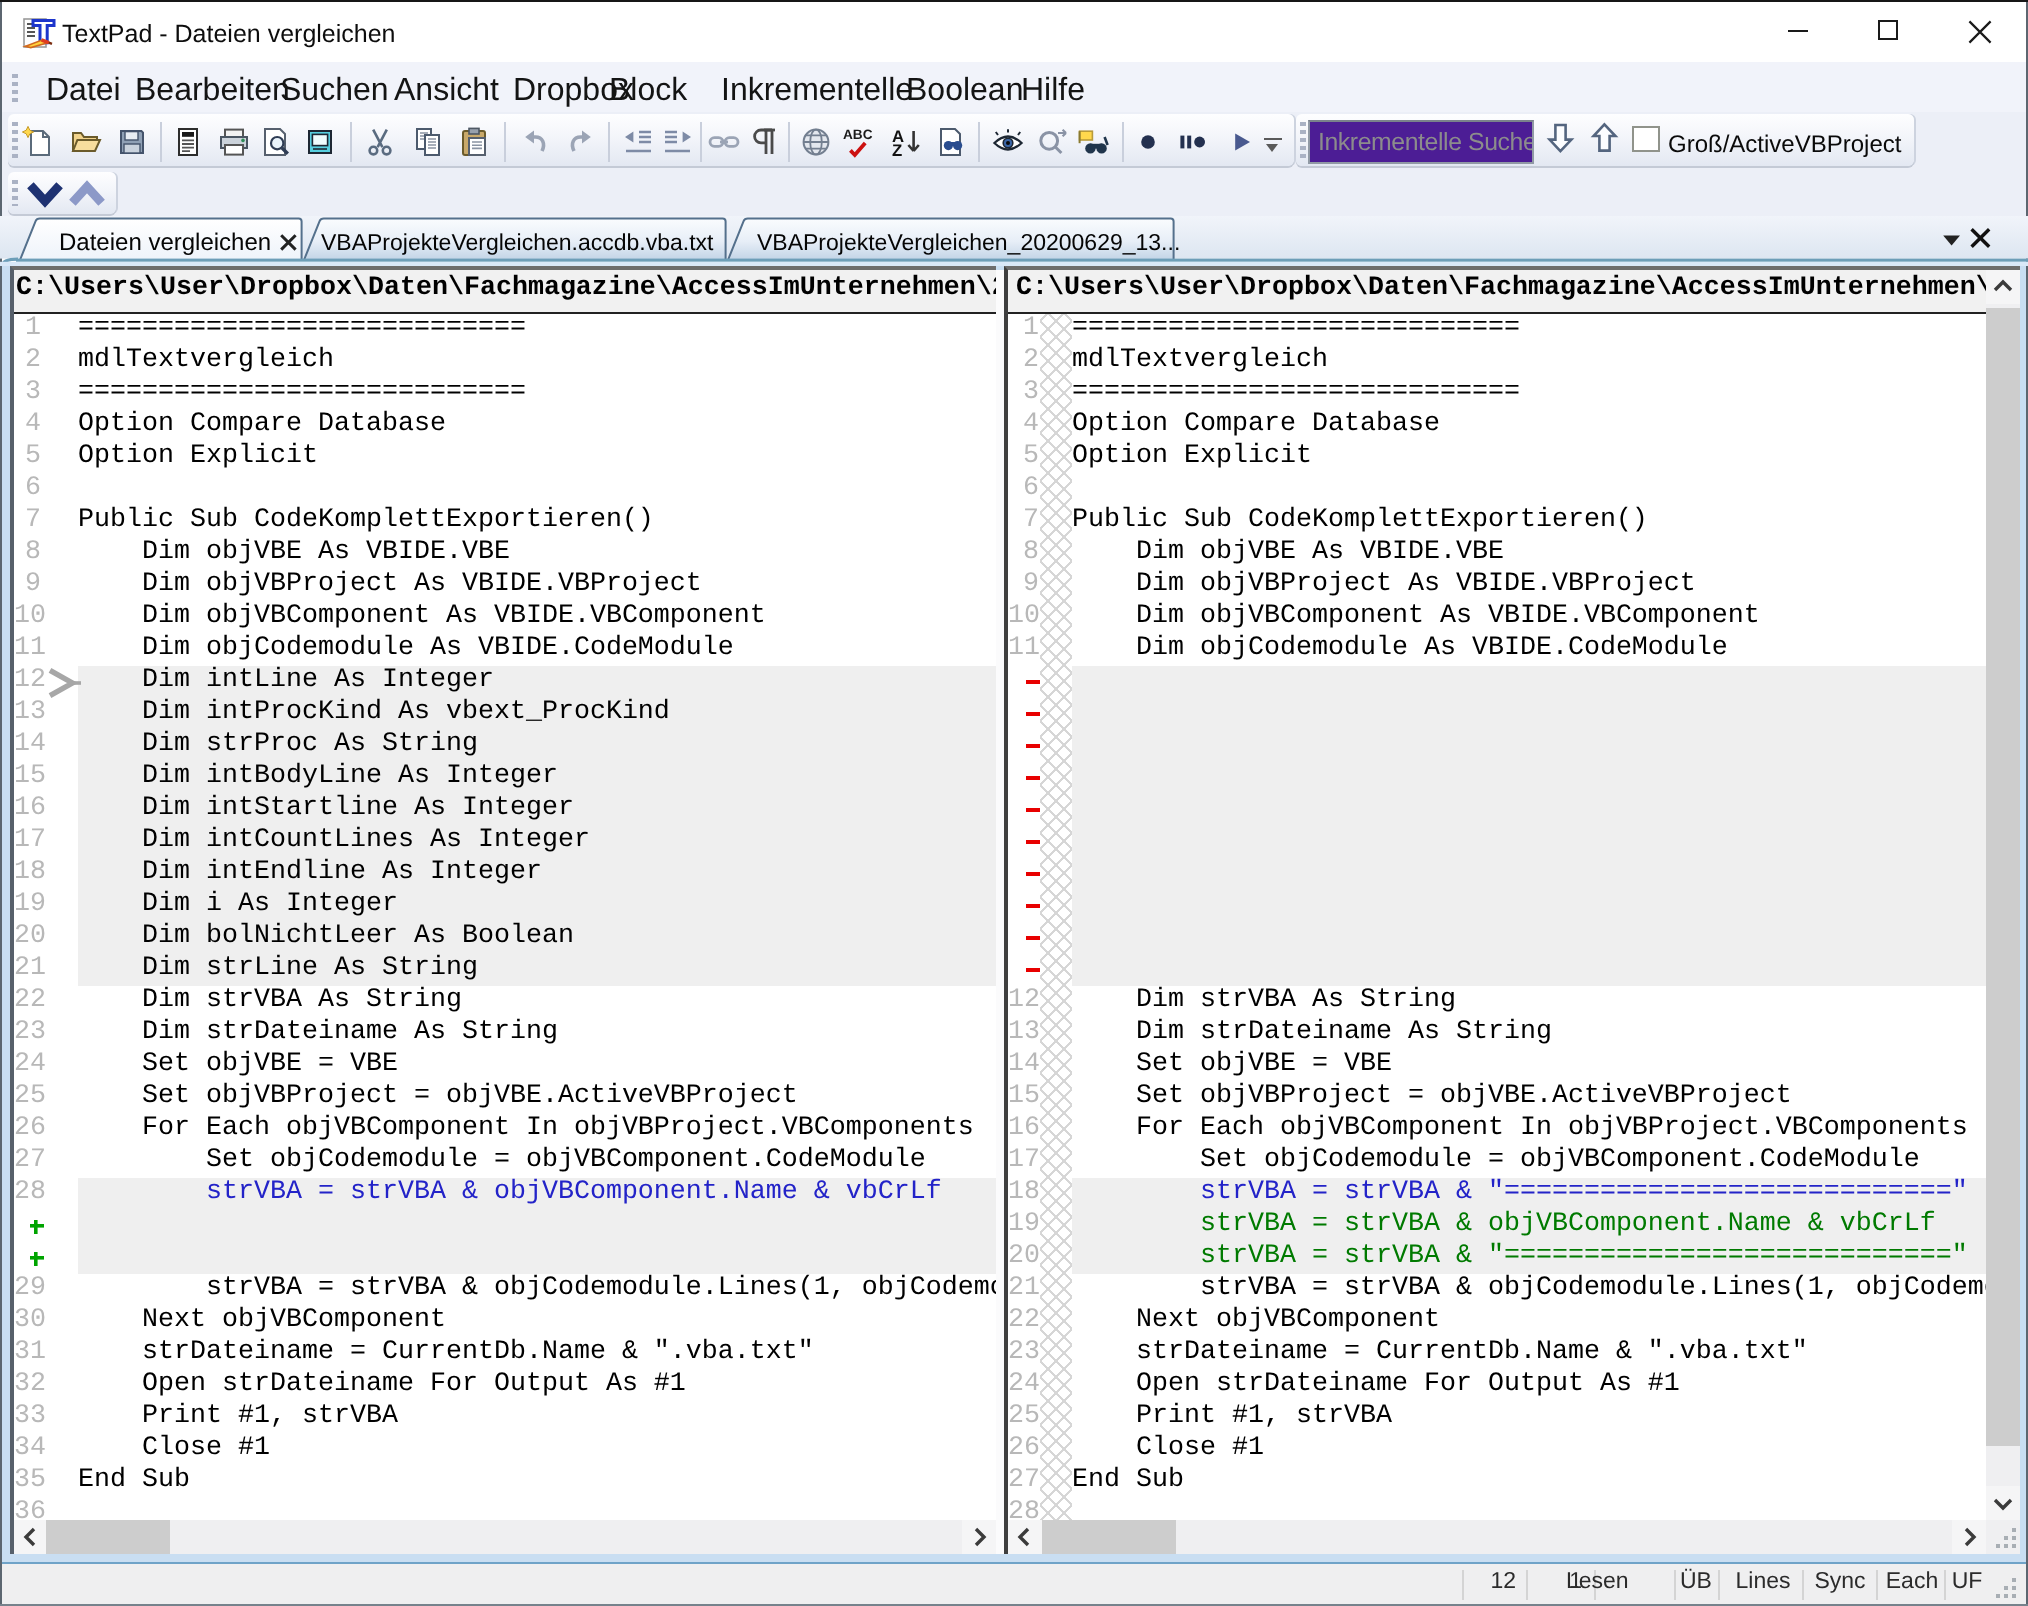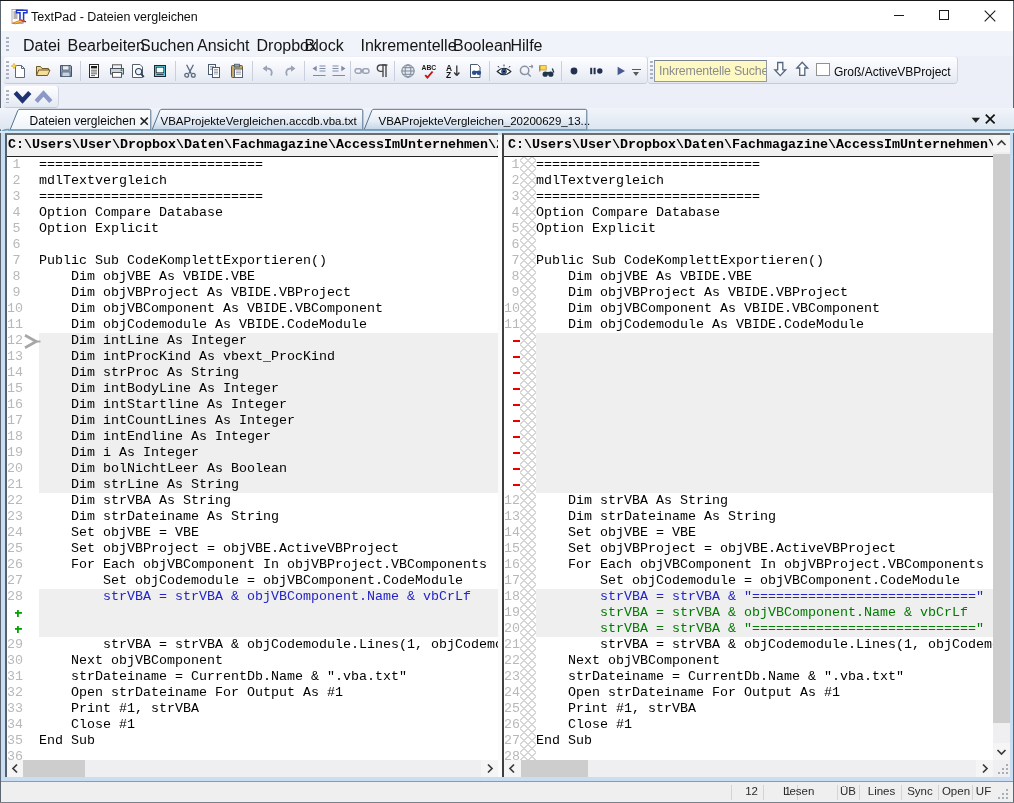--- a/index.html
+++ b/index.html
@@ -25,21 +25,21 @@
 #tb3{left:3px;top:30px;width:54px;height:21px}
 .grip{position:absolute;width:3px;background-image:repeating-linear-gradient(#aab2c4 0 2px,transparent 2px 4px)}
 .tbi{position:absolute}
 .sep{position:absolute;top:61px;width:1px;height:20px;background:#c9cfdc}
 #menugrip{left:6px;top:37px;height:14px}
 #tb1grip{left:6px;top:61px;height:19px}
 #tb2grip{left:649.5px;top:61px;height:19px}
 #tb3grip{left:6px;top:90px;height:13px}
 #ovf{left:632px;top:69px;width:9px;height:1px;background:#5a5a5a}
 #ovf2{left:633px;top:72px;width:0;height:0;border:3.5px solid transparent;border-top:4.5px solid #5a5a5a}
-#sbox{left:654px;top:60px;width:113px;height:22px;background:#fef9c3;border:1px solid #919aa5;border-top-color:#7a828c;font-size:12.4px;color:#8c8c8c;line-height:20px;padding-left:4px;white-space:nowrap;overflow:hidden;letter-spacing:-0.2px}
+#sbox{left:654px;top:60px;width:113px;height:22px;background:#4c1d95;border:1px solid #919aa5;border-top-color:#7a828c;font-size:12.4px;color:#8c8c8c;line-height:20px;padding-left:4px;white-space:nowrap;overflow:hidden;letter-spacing:-0.2px}
 #cbox{left:816px;top:62.5px;width:13.5px;height:13.5px;background:#fff;border:1.5px solid #90938b}
 #cblabel{left:834px;top:65px;font-size:12px;color:#0a0a0a}
 
 #tabs{left:0;top:108px;width:1014px;height:25px}
 
 #mdi{left:1px;top:133px;width:1012px;height:649px;background:#c9def2}
 #mdi .dk{position:absolute;background:#6fa3c8}
 .pane{position:absolute;top:0;background:#fff;border-top:2px solid #6d6d6d}
 #pane1{left:4px;width:493px;height:644px;border-left:2px solid #57606b}
 #pane2{left:501px;width:508px;height:644px;border-left:2px solid #3f3f3f}
@@ -375,15 +375,15 @@
 <i style="left:858px"></i>
 <i style="left:900px"></i>
 <i style="left:937px"></i>
 <i style="left:971px"></i>
 <span class="ar" style="left:727px;width:30px">12</span>
 <span class="ar" style="left:760px;width:30px">1</span>
 <span style="left:822px;width:80px;margin-left:-40px;text-align:left">Lesen</span>
 <span style="left:847px;width:80px;margin-left:-40px;text-align:center">ÜB</span>
 <span style="left:880.5px;width:80px;margin-left:-40px;text-align:center">Lines</span>
 <span style="left:919px;width:80px;margin-left:-40px;text-align:center">Sync</span>
-<span style="left:955px;width:80px;margin-left:-40px;text-align:center">Open</span>
+<span style="left:955px;width:80px;margin-left:-40px;text-align:center">Each</span>
 <span style="left:982.5px;width:80px;margin-left:-40px;text-align:center">UF</span>
  <div class="gripdots" style="left:997px;top:7px"></div>
 </div>
 </body></html>

